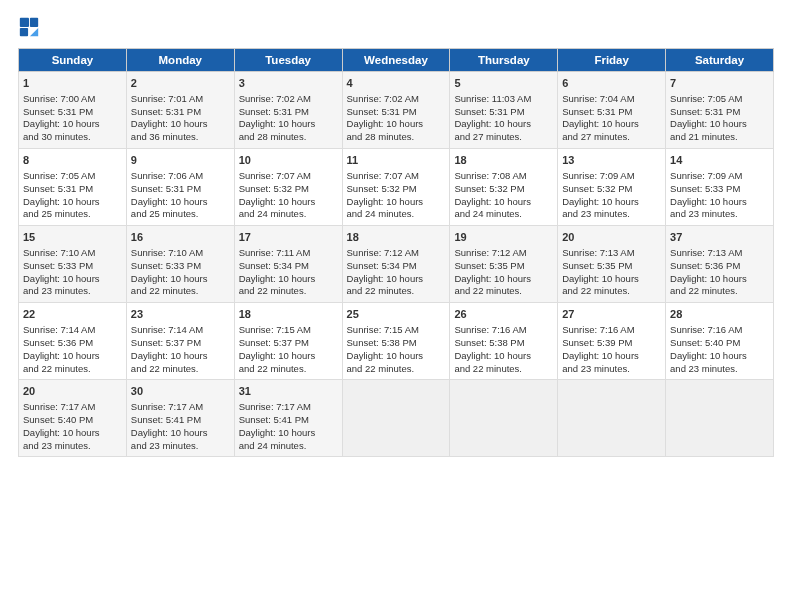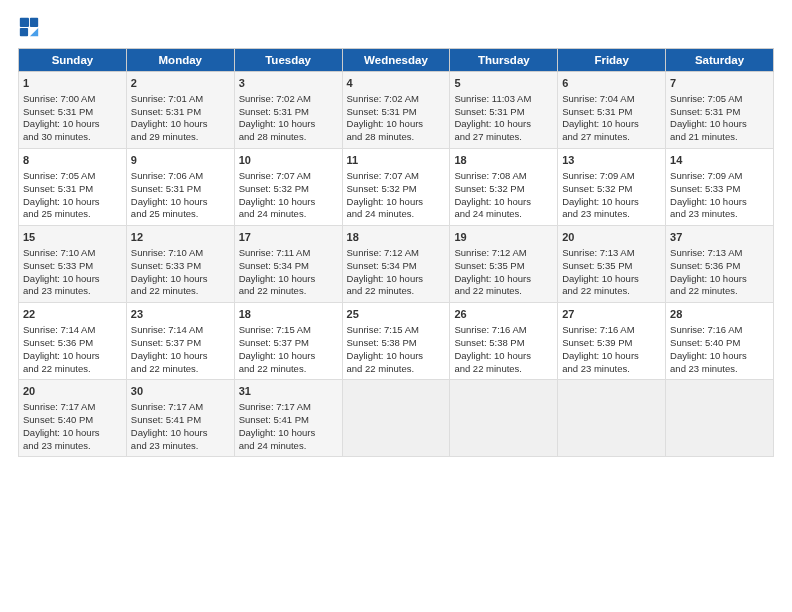--- a/index.html
+++ b/index.html
@@ -133,21 +133,21 @@
             <div>Sunrise: 7:00 AM</div>
             <div>Sunset: 5:31 PM</div>
             <div>Daylight: 10 hours</div>
             <div>and 30 minutes.</div>
           </td>
           <td>
             <span class="day-num">2</span>
             <div>Sunrise: 7:01 AM</div>
             <div>Sunset: 5:31 PM</div>
             <div>Daylight: 10 hours</div>
-            <div>and 29 minutes.</div>
+            <div>and 36 minutes.</div>
           </td>
           <td>
             <span class="day-num">3</span>
             <div>Sunrise: 7:02 AM</div>
             <div>Sunset: 5:31 PM</div>
             <div>Daylight: 10 hours</div>
             <div>and 28 minutes.</div>
           </td>
           <td>
             <span class="day-num">4</span>
@@ -231,21 +231,21 @@
         </tr>
         <tr>
           <td>
             <span class="day-num">15</span>
             <div>Sunrise: 7:10 AM</div>
             <div>Sunset: 5:33 PM</div>
             <div>Daylight: 10 hours</div>
             <div>and 23 minutes.</div>
           </td>
           <td>
-            <span class="day-num">12</span>
+            <span class="day-num">16</span>
             <div>Sunrise: 7:10 AM</div>
             <div>Sunset: 5:33 PM</div>
             <div>Daylight: 10 hours</div>
             <div>and 22 minutes.</div>
           </td>
           <td>
             <span class="day-num">17</span>
             <div>Sunrise: 7:11 AM</div>
             <div>Sunset: 5:34 PM</div>
             <div>Daylight: 10 hours</div>

